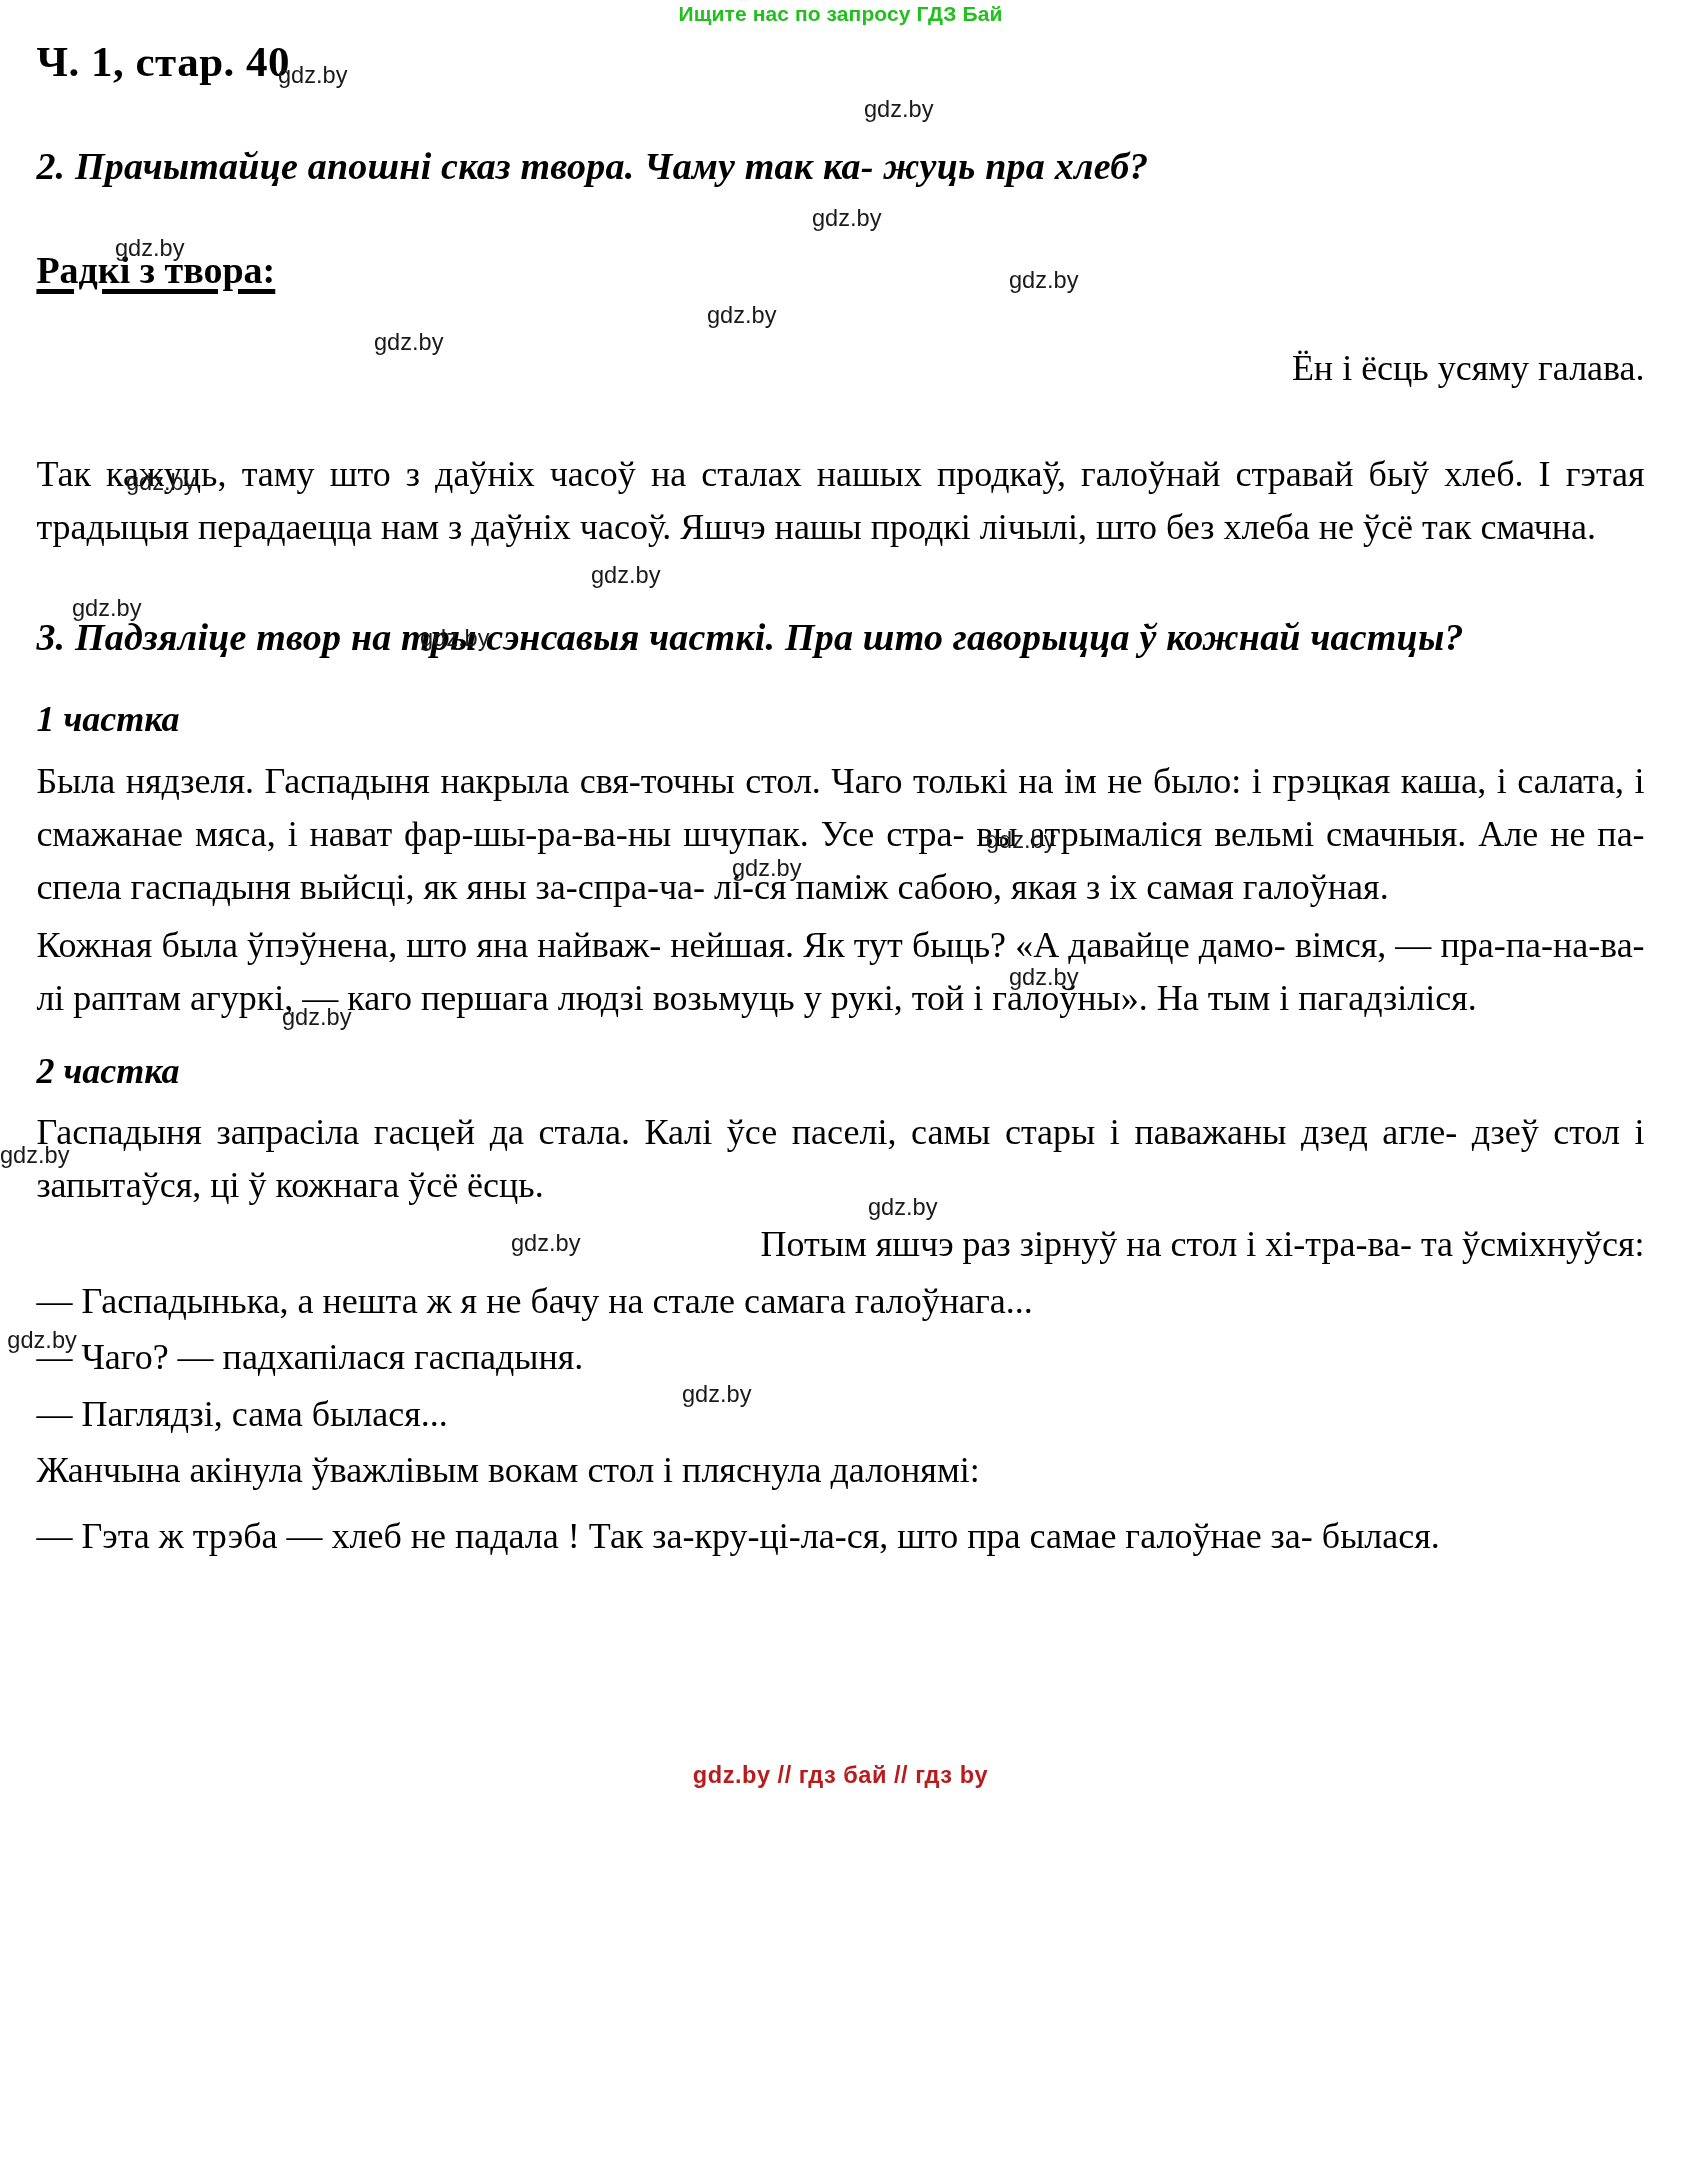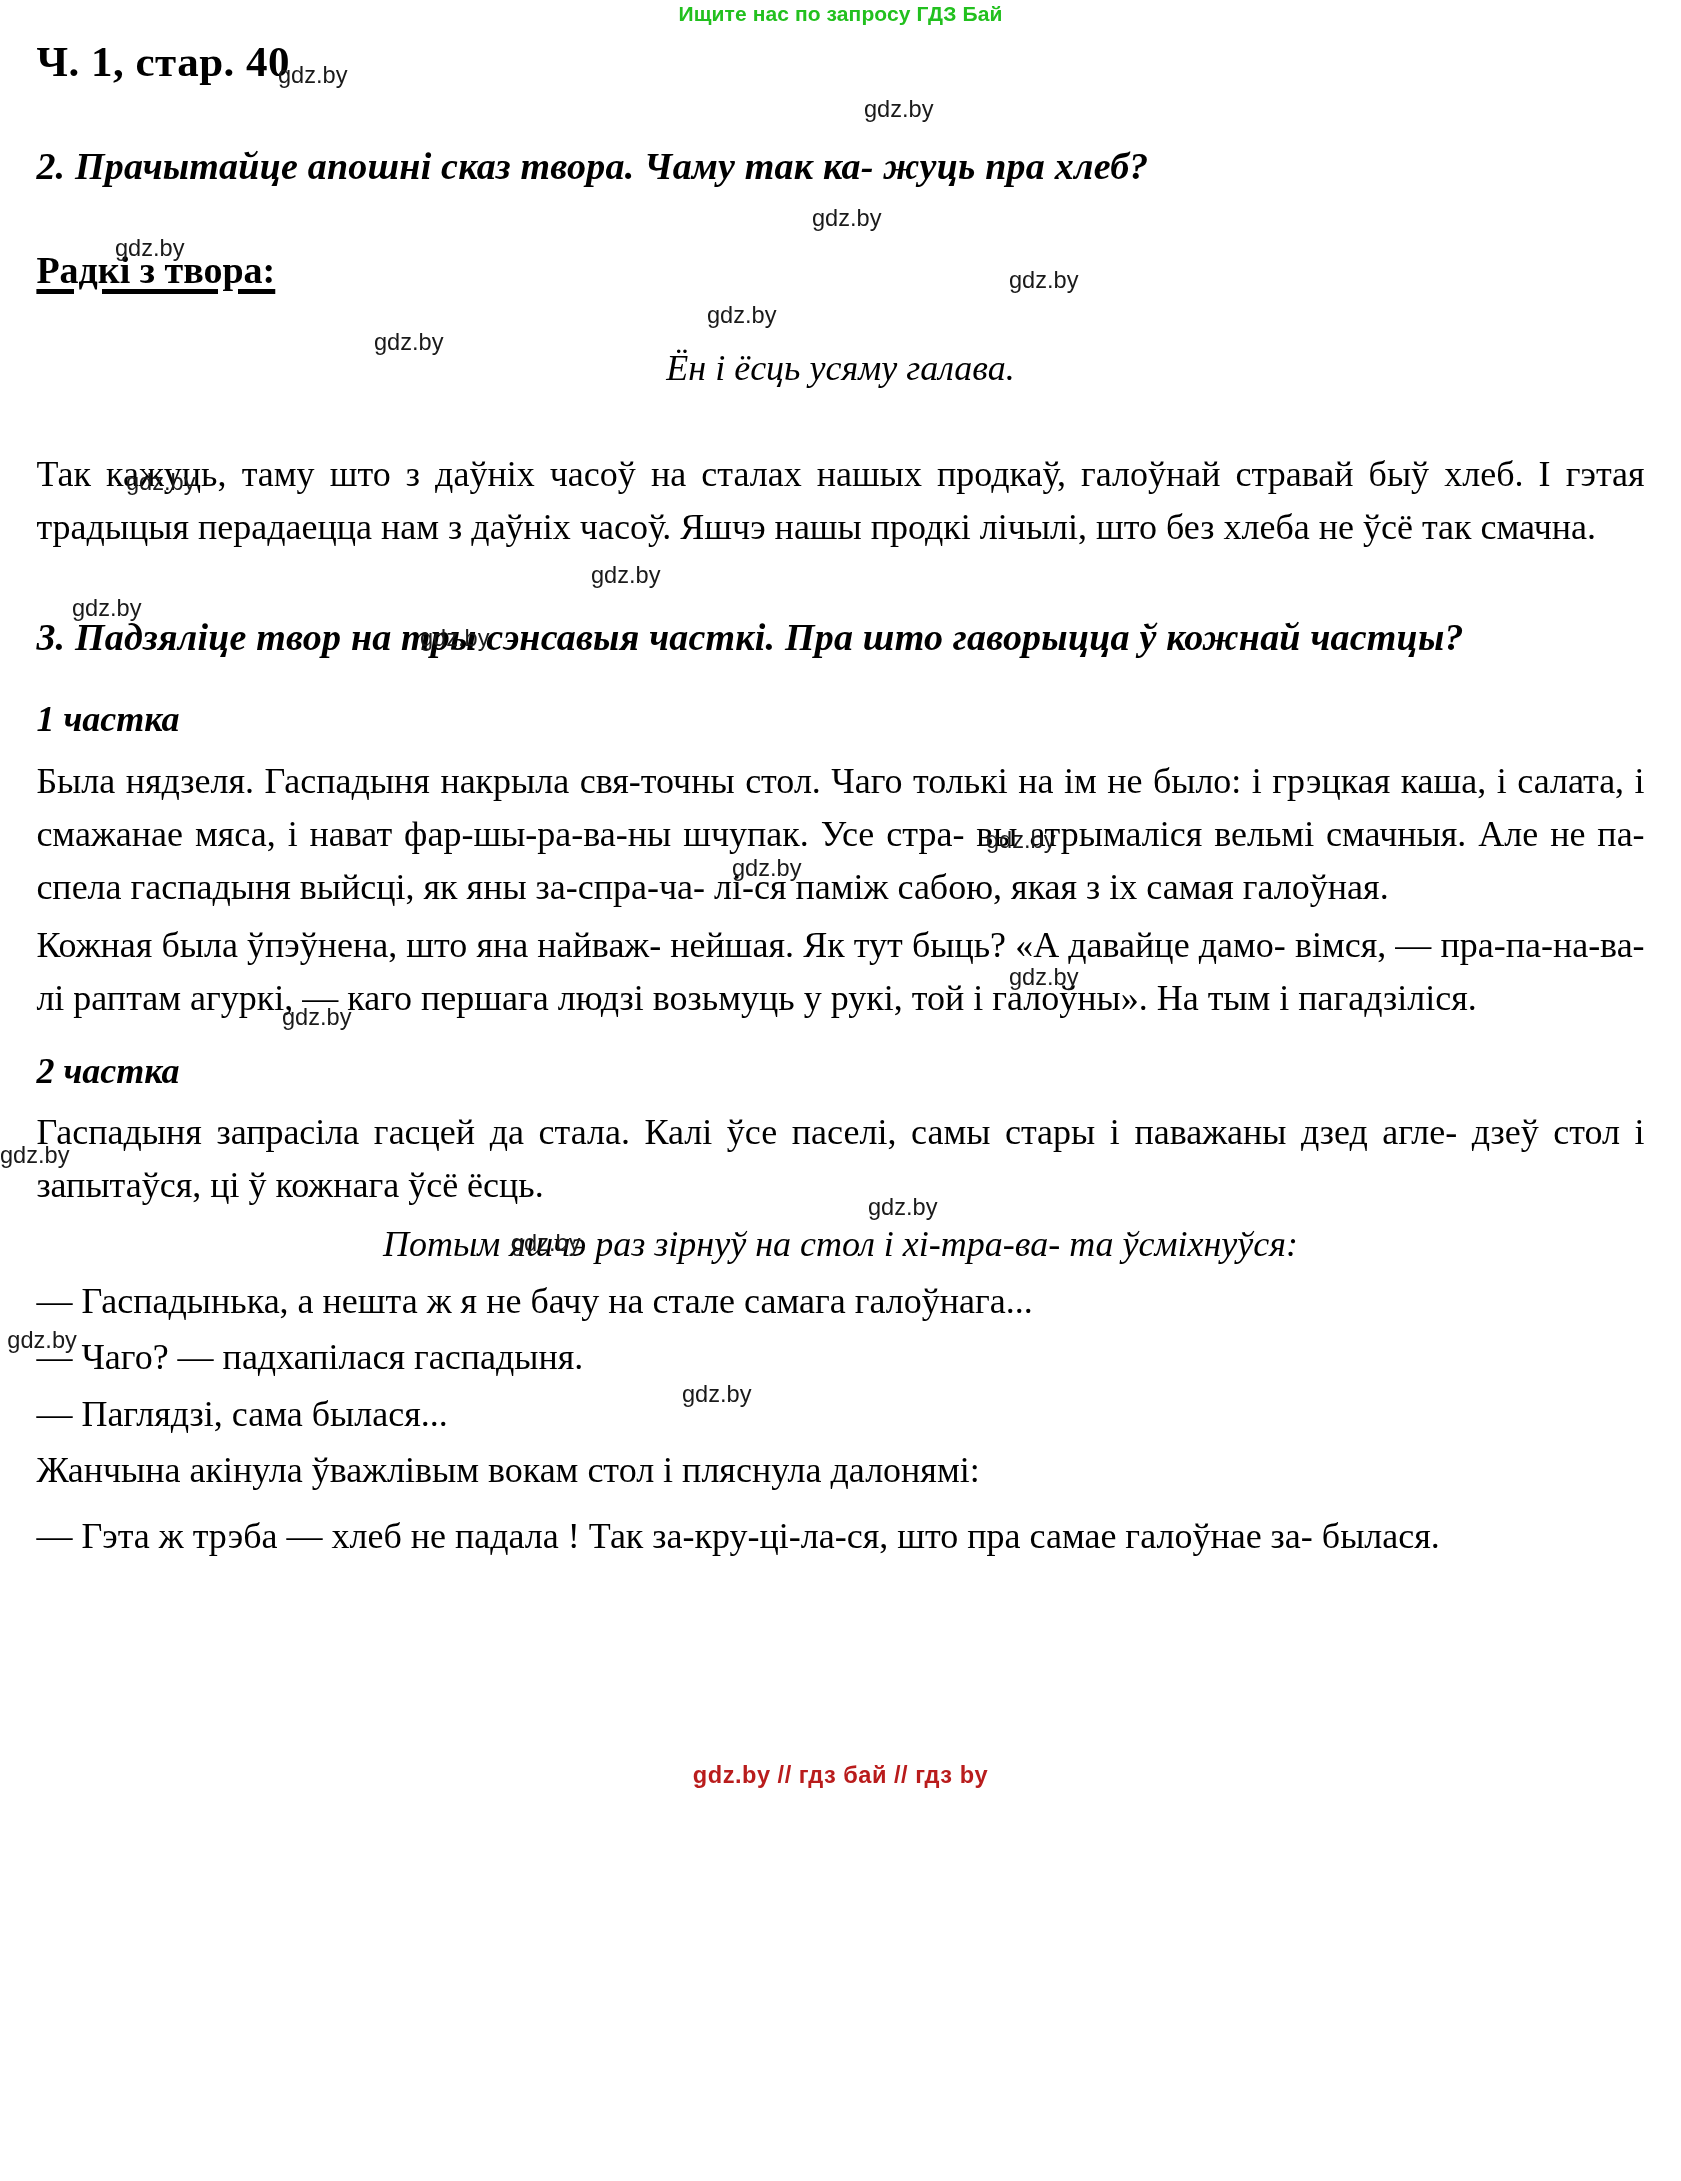--- a/index.html
+++ b/index.html
@@ -82,21 +82,21 @@
     text-decoration-thickness: 4.5px;
     display: inline-block;
   }
 
   .para {
     font-size: 36px;
     line-height: 53px;
     text-align: justify;
     text-justify: inter-word;
   }
-  .para.nojust { text-align: center; font-style: italic; }
+  .para.nojust { text-align: right; }
 
   .quote-line { margin-top: 49px; }
   .p-trad { margin-top: 53px; }
 
   .part-label {
     font-size: 36px;
     font-weight: 700;
     font-style: italic;
     line-height: 45px;
     margin-top: 36px;

